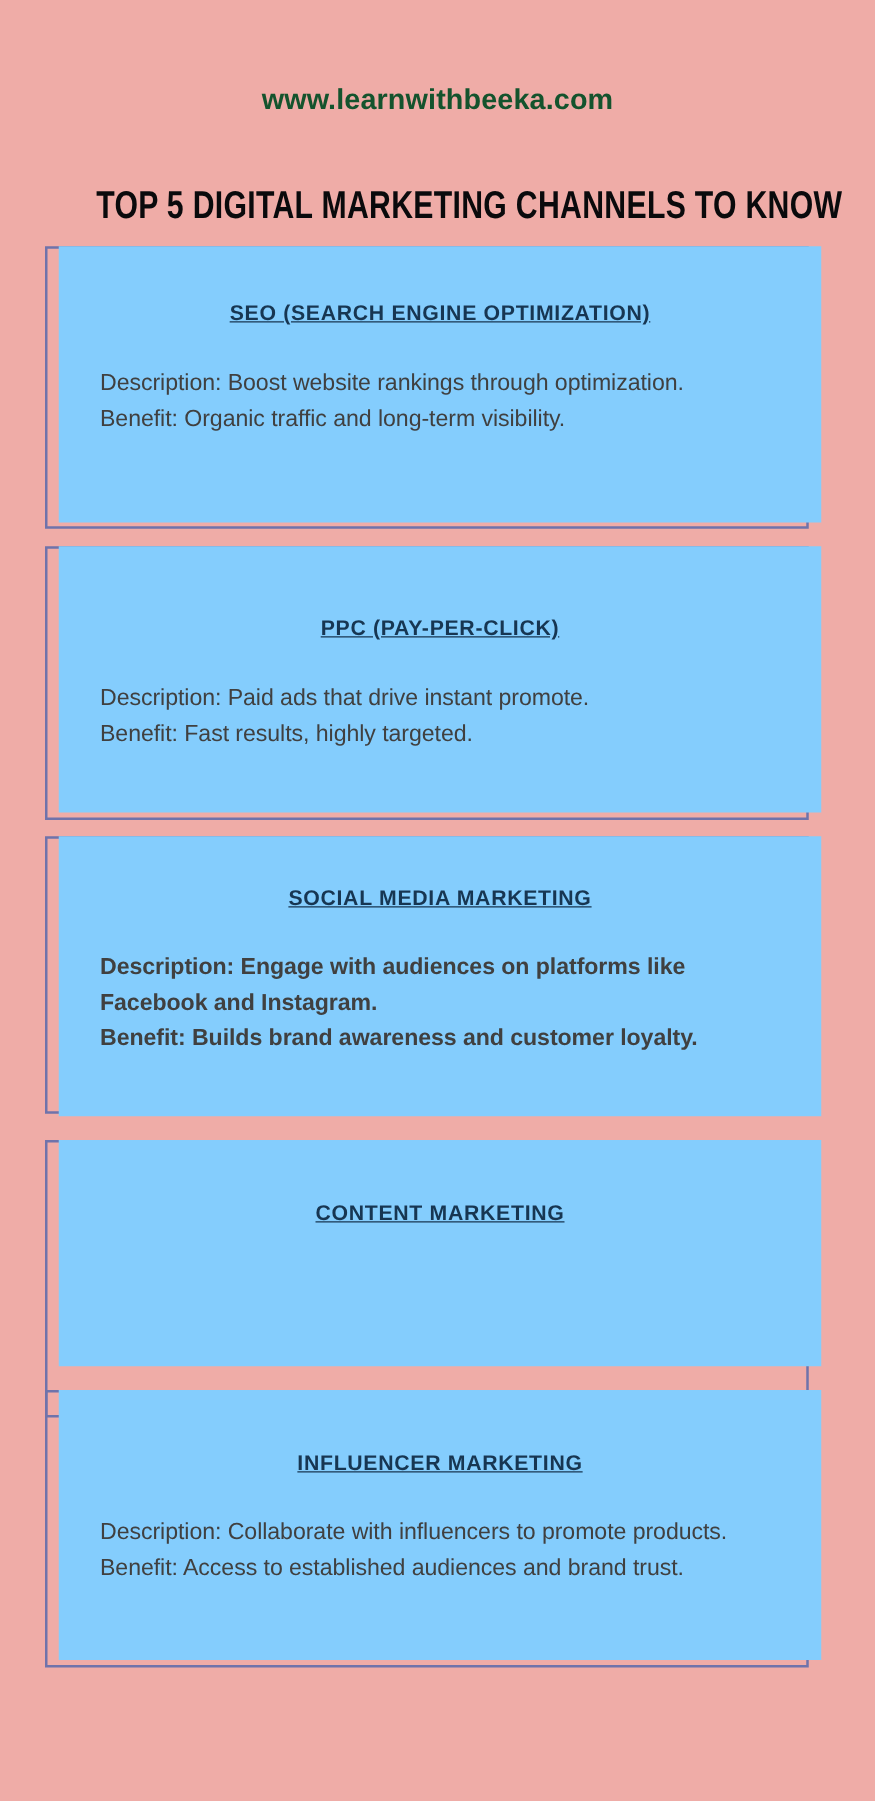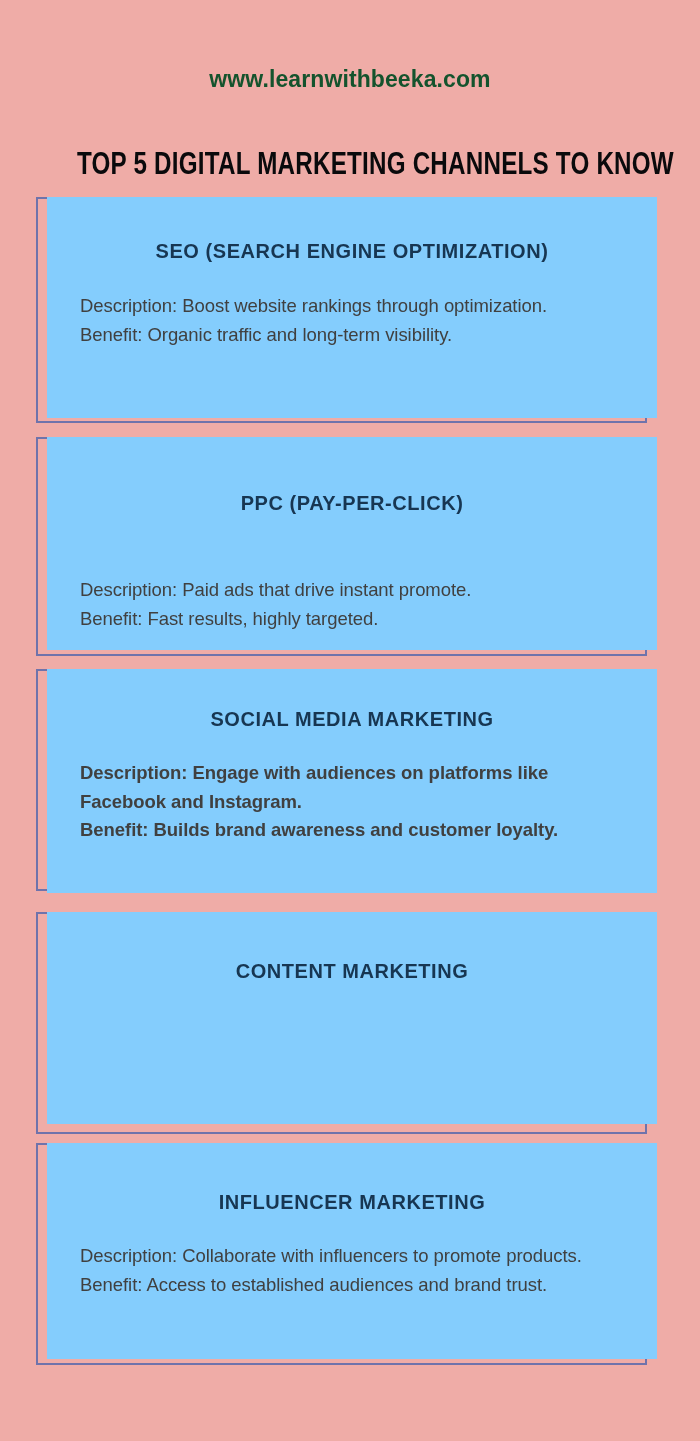--- a/index.html
+++ b/index.html
@@ -86,55 +86,56 @@
     width: 610px;
     box-sizing: border-box;
     background: #84cdfd;
     padding: 0 33px;
     display: flex;
     flex-direction: column;
   }
 
   .card-title {
     text-align: center;
-    font-size: 20px;
+    font-size: 17px;
     line-height: 24px;
     font-weight: 700;
     letter-spacing: 0.55px;
     color: #173652;
     font-family: "Liberation Sans", sans-serif;
+    text-decoration: underline;
   }
 
   .card-body {
     font-size: 18.5px;
     line-height: 28.5px;
     font-weight: 400;
     color: #404040;
     letter-spacing: -0.05px;
     font-family: "Liberation Sans", sans-serif;
     white-space: pre-line;
   }
 
   
   .card-1 .card-panel { height: 221px; }
   .card-1 .card-frame { height: 226px; }
   .card-1 .card-title { margin-top: 42px; }
   .card-1 .card-body  { margin-top: 29px; }
 
-  .card-2 .card-panel { height: 213px; gap: 32px; }
+  .card-2 .card-panel { height: 213px; }
   .card-2 .card-frame { height: 219px; }
   .card-2 .card-title { margin-top: 54px; }
   .card-2 .card-body  { margin-top: 29px; }
 
   .card-3 .card-panel { height: 224px; }
   .card-3 .card-frame { height: 222px; }
   .card-3 .card-title { margin-top: 38px; }
   .card-3 .card-body  { margin-top: 28px; font-weight: bold; }
 
-  .card-4 .card-panel { height: 212px; }
+  .card-4 .card-panel { height: 181px; }
   .card-4 .card-frame { height: 222px; }
   .card-4 .card-title { margin-top: 47px; }
   .card-4 .card-body  { margin-top: 29px; }
 
   .card-5 .card-panel { height: 216px; }
   .card-5 .card-frame { height: 222px; }
   .card-5 .card-title { margin-top: 47px; }
   .card-5 .card-body  { margin-top: 28px; }
 </style>
 </head>

